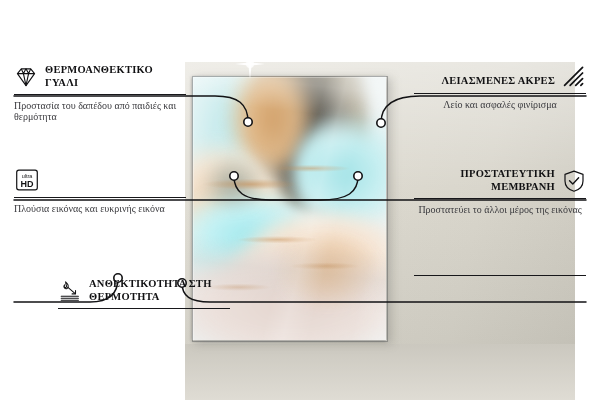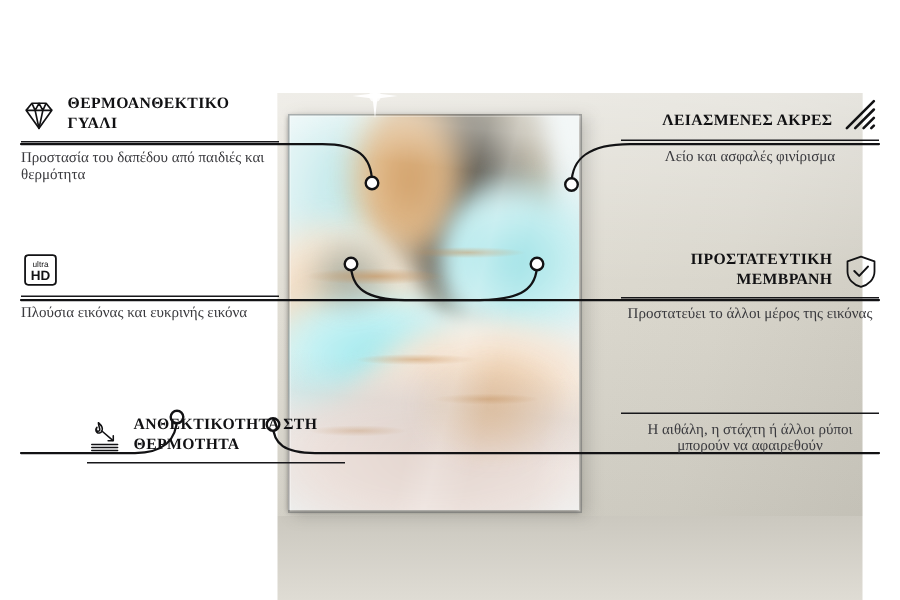--- a/index.html
+++ b/index.html
@@ -240,16 +240,15 @@
         <path d="M14 2.5 L24.5 6.2 V14 C24.5 20 19.8 24.3 14 26 C8.2 24.3 3.5 20 3.5 14 V6.2 Z" fill="none" stroke="#121214" stroke-width="1.4" stroke-linejoin="round"></path>
         <path d="M8.8 13.6 L12.6 17.4 L19.4 10.2" fill="none" stroke="#121214" stroke-width="1.6" stroke-linecap="round" stroke-linejoin="round"></path>
       </svg>
     </div>
     <div class="rule"></div>
     <div class="desc">Προστατεύει το άλλοι μέρος της εικόνας</div>
   </div>
 
   <div class="feat right" id="f-clean">
     <div class="rule"></div>
-    <div class="desc">Η αιθάλη, η στάχτη ή άλλοι ρύποι μπορούν να αφαιρεθούν</div>
   </div>
 
 </div>
 
 </body></html>

